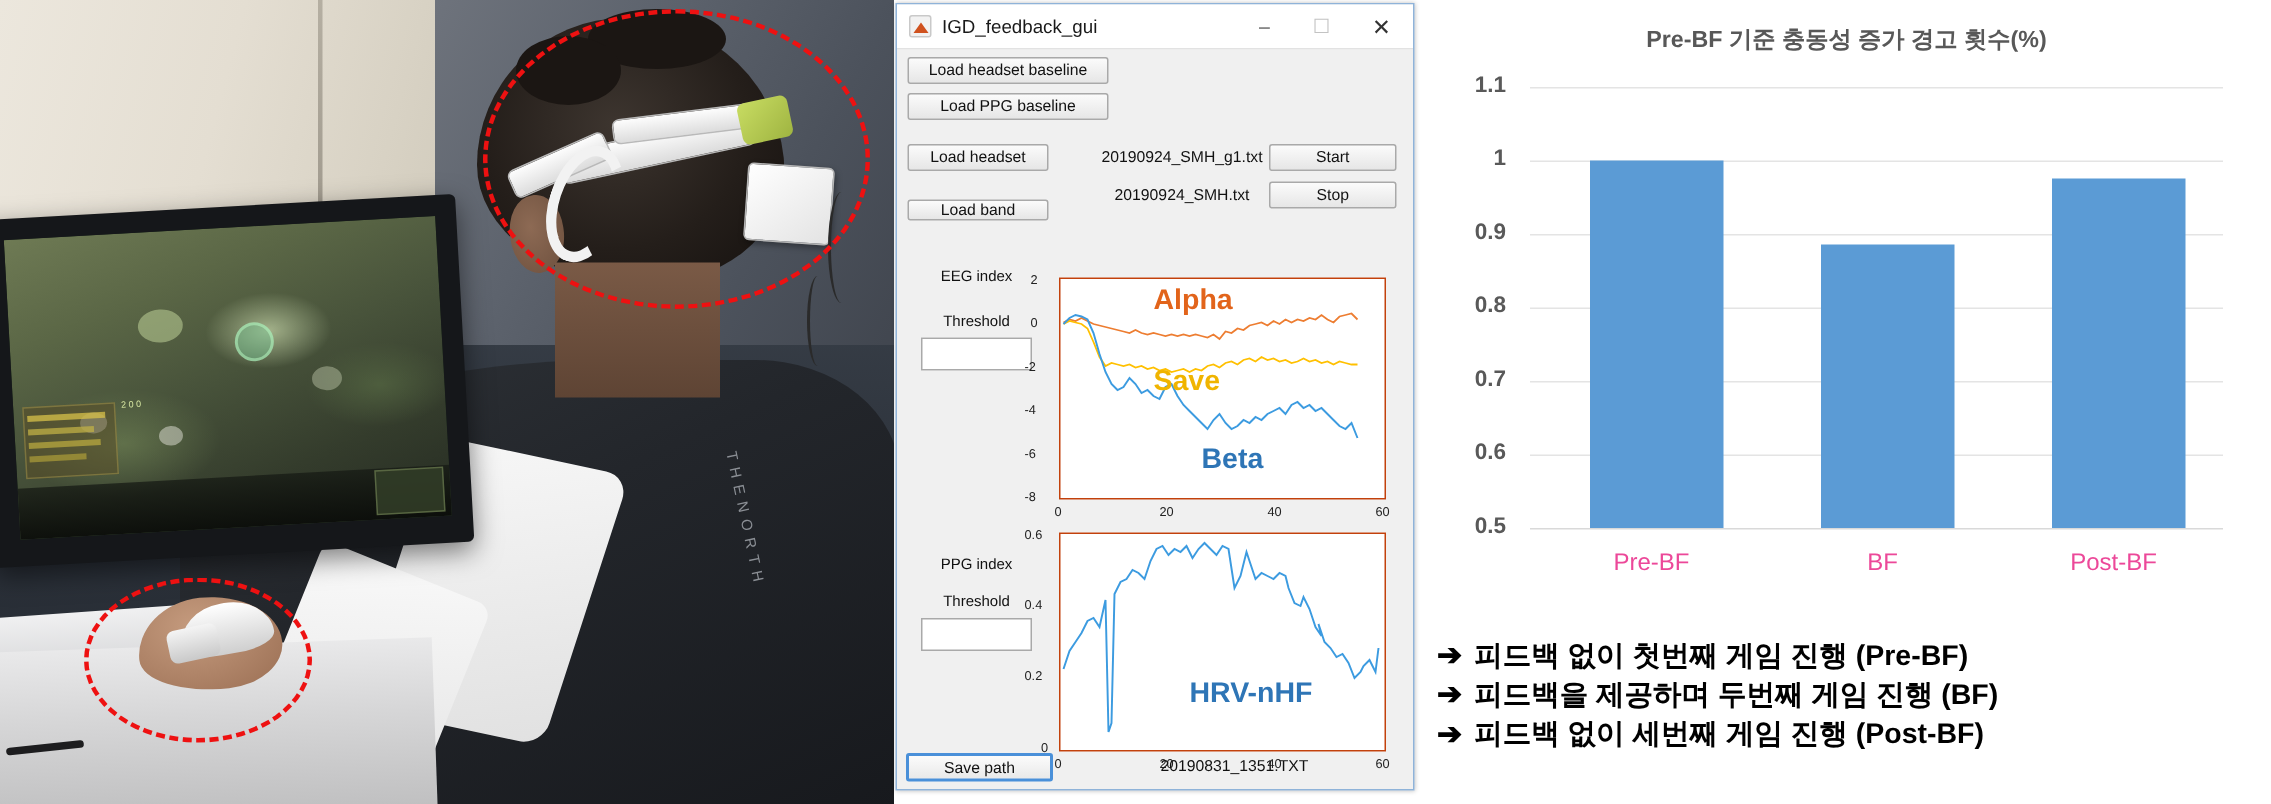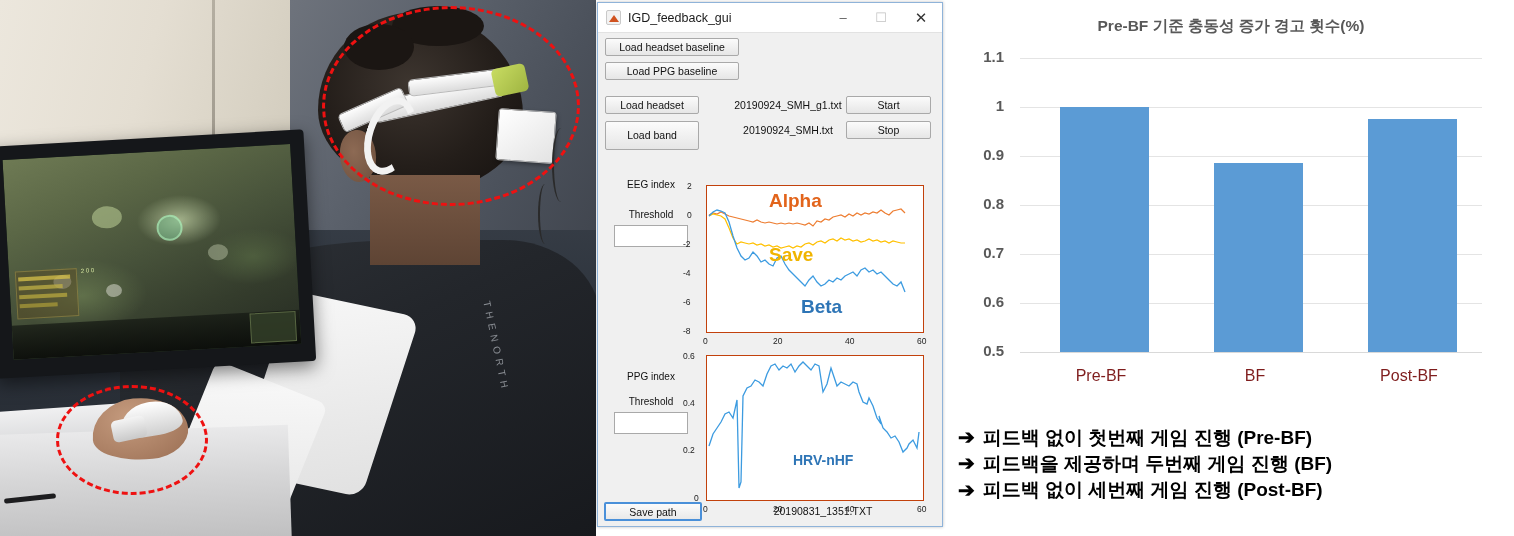--- a/index.html
+++ b/index.html
@@ -250,21 +250,21 @@
   }
   .plotarea { position:absolute; left:72px; top:58px; width:462px; height:294px; }
   .gridline { position:absolute; left:0; width:462px; height:1px; background:#e4e4e4; }
   .ytick {
     position:absolute; right:0; width:56px; text-align:right;
     font-size:15px; font-weight:bold; color:#595959;
     font-family:"Liberation Sans",sans-serif;
   }
   .bar { position:absolute; background:#5b9bd5; bottom:0; }
   .xlab {
-    position:absolute; text-align:center; font-size:16px; color:#7f1d1d;
+    position:absolute; text-align:center; font-size:16px; color:#ec4899;
     font-family:"Liberation Sans",sans-serif;
   }
 
   .notes { position:absolute; left:958px; top:424px; width:556px; }
   .note {
     display:flex; align-items:center; font-size:19px; font-weight:bold;
     color:#000; font-family:"Liberation Sans",sans-serif; line-height:1.32;
     white-space:nowrap;
   }
   .arrow { font-size:20px; margin-right:8px; font-weight:bold; }
@@ -344,21 +344,21 @@
 
     <div class="gui-body">
 
       <div class="mbtn" style="left:7px;top:5px;width:134px;height:18px;">Load headset baseline</div>
       <div class="mbtn" style="left:7px;top:29px;width:134px;height:18px;">Load PPG baseline</div>
 
       <div class="mbtn" style="left:7px;top:63px;width:94px;height:18px;">Load headset</div>
       <div class="mtext" style="left:110px;top:66px;width:160px;">20190924_SMH_g1.txt</div>
       <div class="mbtn" style="left:248px;top:63px;width:85px;height:18px;">Start</div>
 
-      <div class="mbtn" style="left:7px;top:88px;width:94px;height:29px;">Load band</div>
+      <div class="mbtn" style="left:7px;top:100px;width:94px;height:14px;">Load band</div>
       <div class="mtext" style="left:110px;top:91px;width:160px;">20190924_SMH.txt</div>
       <div class="mbtn" style="left:248px;top:88px;width:85px;height:18px;">Stop</div>
 
       <div class="mlabel" style="left:10px;top:146px;width:86px;">EEG index</div>
       <div class="mlabel" style="left:10px;top:176px;width:86px;">Threshold</div>
       <div class="mfield" style="left:16px;top:192px;width:74px;height:22px;"></div>
 
       <div class="plotbox" style="left:108px;top:152px;width:218px;height:148px;">
         <svg width="218" height="148" viewBox="0 0 218 148">
 
@@ -384,21 +384,21 @@
       <div class="axlabel" style="left:319px;top:303px;">60</div>
 
       <div class="mlabel" style="left:10px;top:338px;width:86px;">PPG index</div>
       <div class="mlabel" style="left:10px;top:363px;width:86px;">Threshold</div>
       <div class="mfield" style="left:16px;top:379px;width:74px;height:22px;"></div>
 
       <div class="plotbox" style="left:108px;top:322px;width:218px;height:146px;">
         <svg width="218" height="146" viewBox="0 0 218 146">
           <polyline fill="none" stroke="#3C9BE0" stroke-width="1.3" points="2,90 6,78 10,72 14,66 18,58 22,56 26,62 30,44 32,132 34,126 36,40 40,32 44,30 48,24 52,26 56,30 60,18 64,10 68,8 72,14 76,10 80,12 84,8 88,16 92,10 96,6 100,10 104,14 108,8 112,10 116,36 120,28 124,12 126,18 130,30 134,26 138,28 142,30 146,26 150,28 152,36 156,46 160,48 162,42 166,50 170,62 174,68 172,60 176,72 180,76 184,82 188,80 192,86 196,96 200,92 202,88 206,84 210,92 212,76"></polyline>
         </svg>
-        <div class="serieslabel" style="left:86px;top:96px;font-size:14px;color:#2E75B6;">HRV-nHF</div>
+        <div class="serieslabel" style="left:86px;top:96px;font-size:19px;color:#2E75B6;">HRV-nHF</div>
       </div>
       <div class="axlabel" style="left:85px;top:318px;">0.6</div>
       <div class="axlabel" style="left:85px;top:365px;">0.4</div>
       <div class="axlabel" style="left:85px;top:412px;">0.2</div>
       <div class="axlabel" style="left:96px;top:460px;">0</div>
       <div class="axlabel" style="left:105px;top:471px;">0</div>
       <div class="axlabel" style="left:175px;top:471px;">20</div>
       <div class="axlabel" style="left:247px;top:471px;">40</div>
       <div class="axlabel" style="left:319px;top:471px;">60</div>
 

